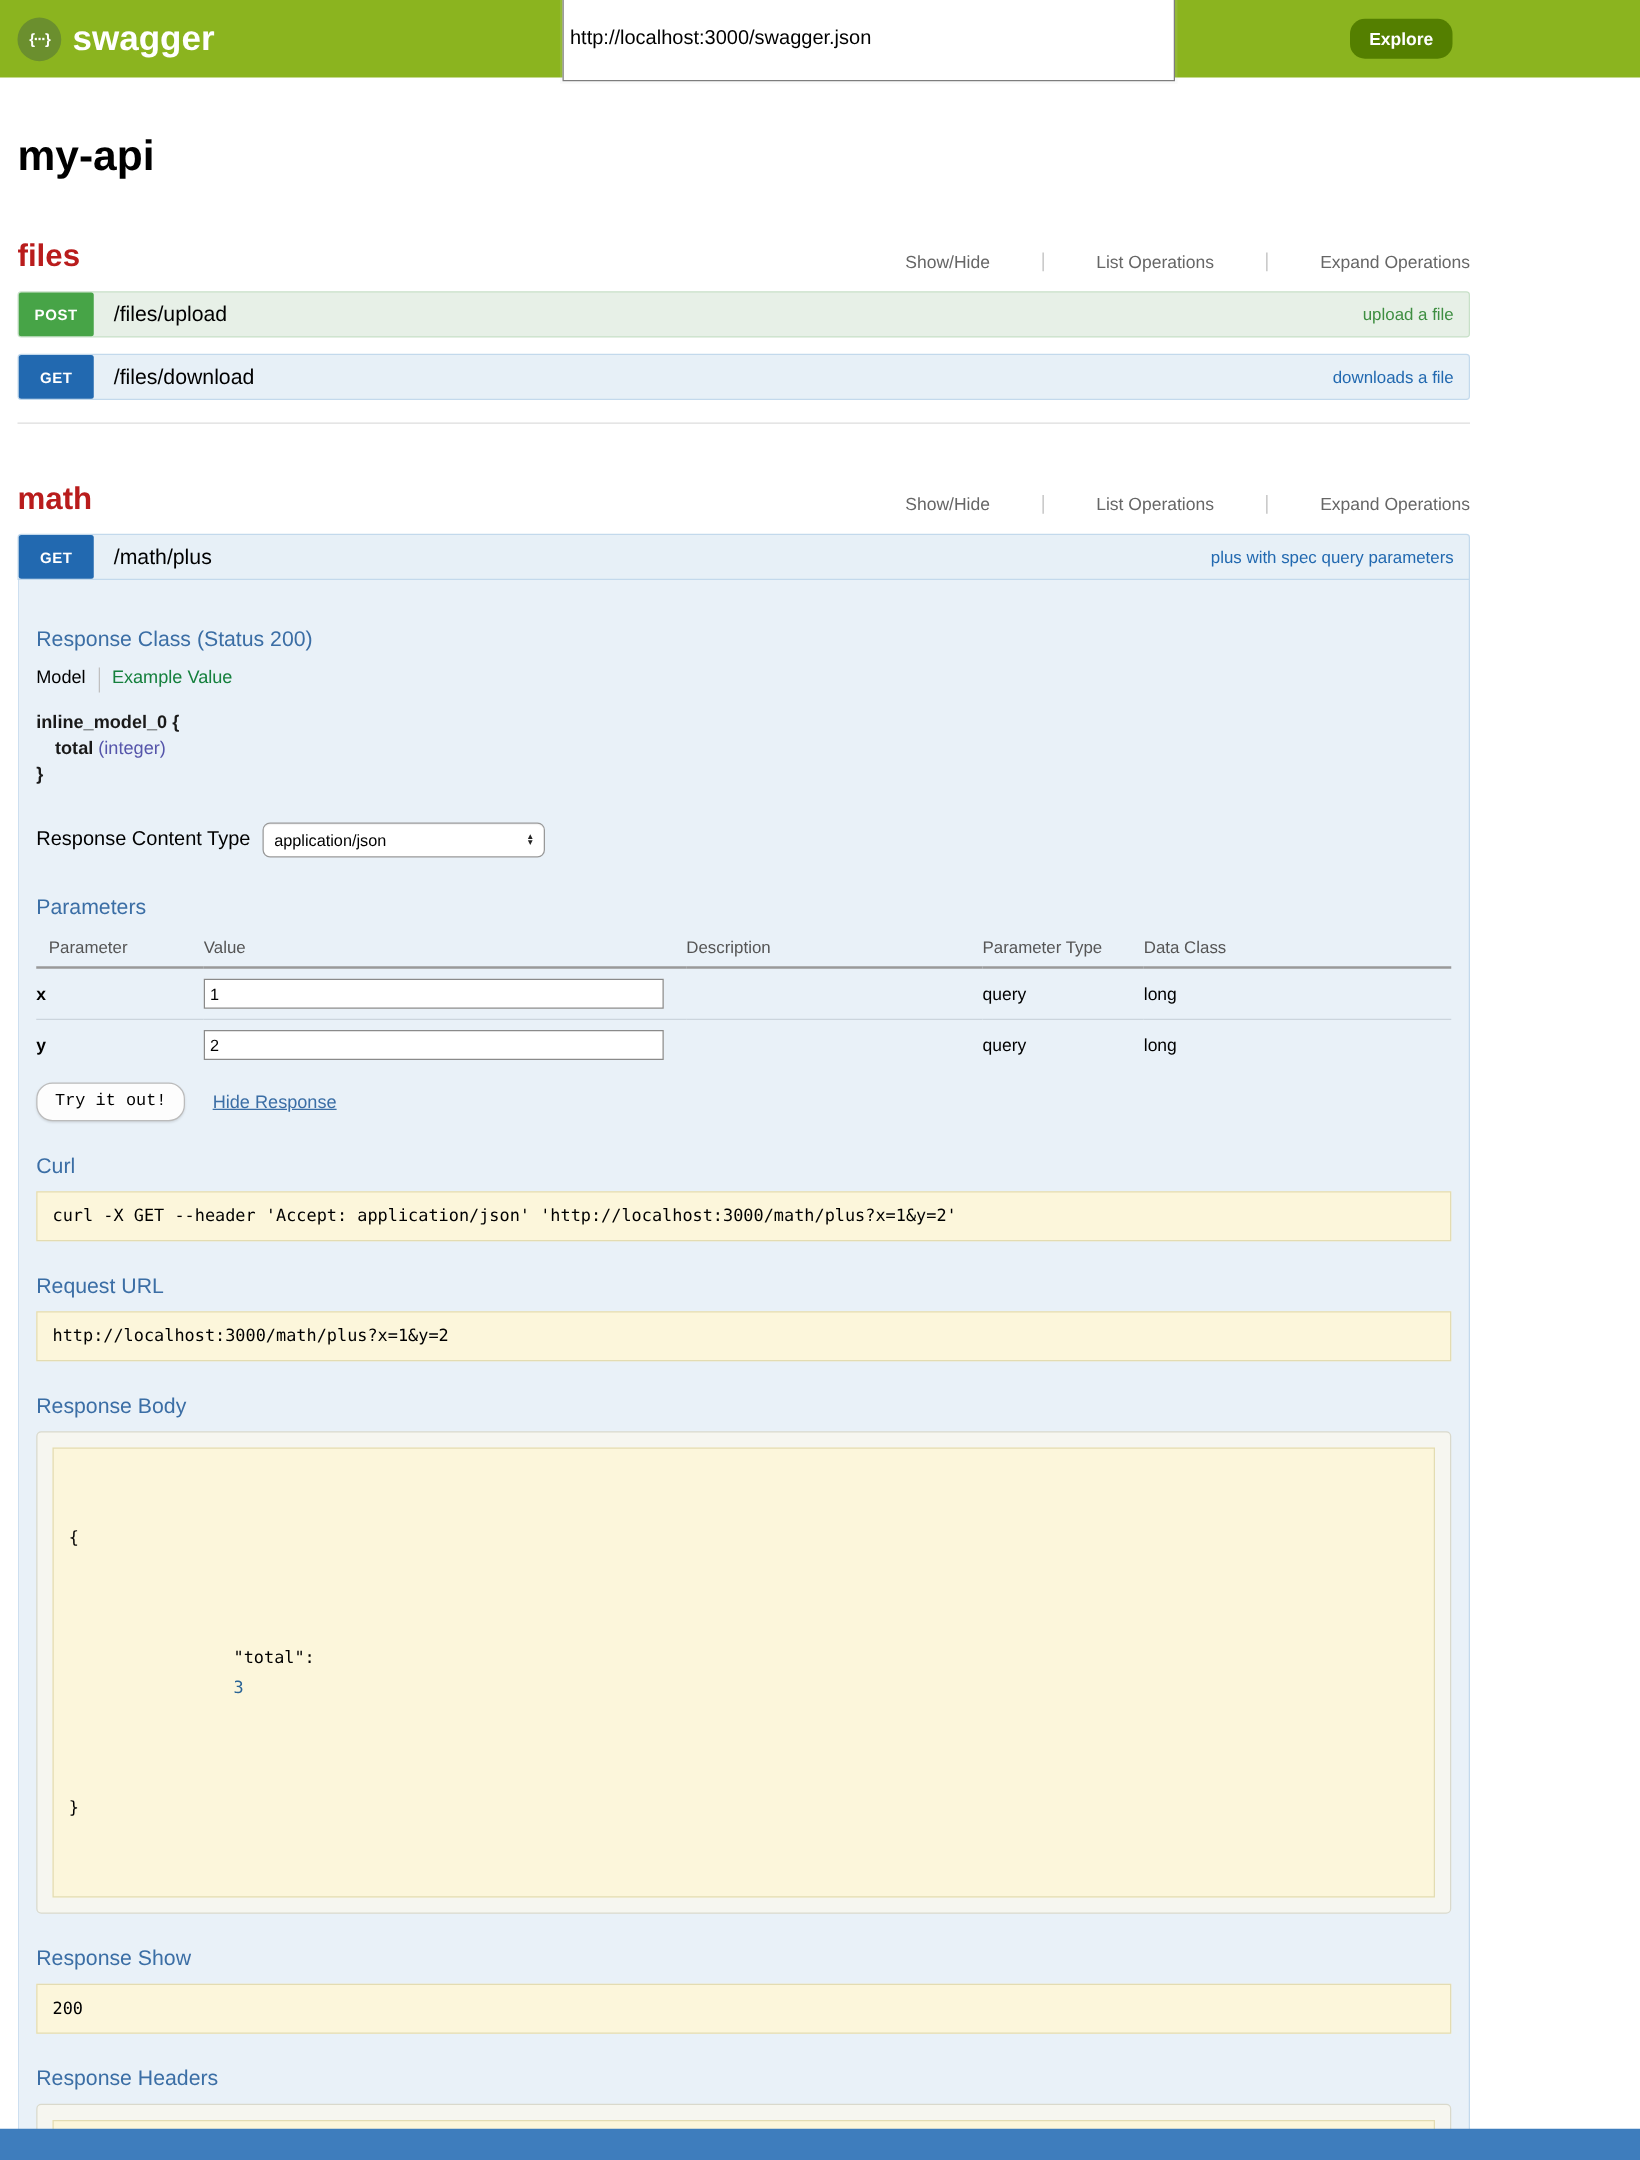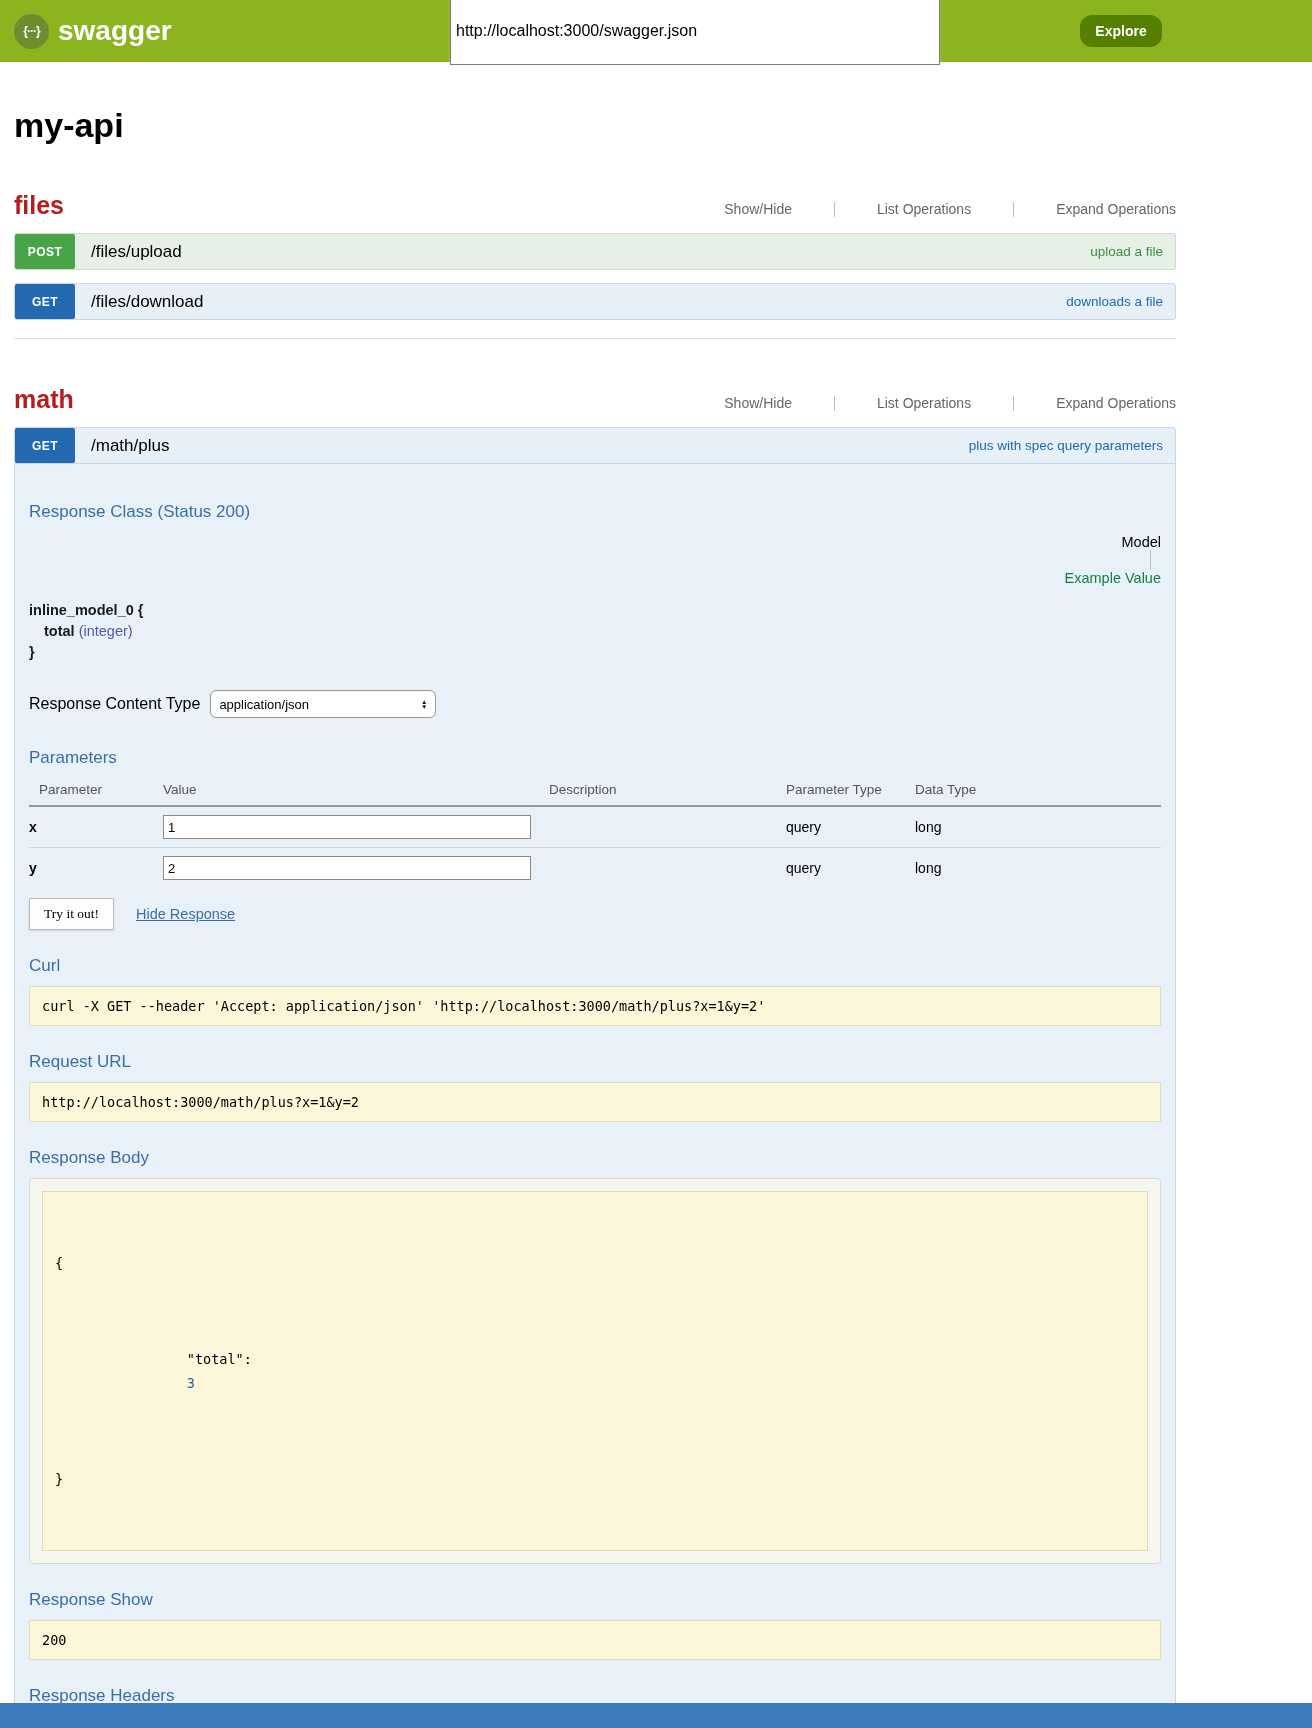--- a/index.html
+++ b/index.html
@@ -52,21 +52,21 @@
   .op.get .summary{color:var(--get_blue);}
   .op.post .summary{color:var(--post_link_green);}
   
   .op.expanded .op-heading{border-radius:3px 3px 0 0;}
   .op-content{
     background:#e9f1f8;border:1px solid var(--get_row_border);border-top:none;
     border-radius:0 0 3px 3px;padding:6px 14px 18px 14px;
   }
   .blue-h{font-size:17px;font-weight:400;color:var(--heading_blue);margin:26px 0 10px 0;}
   .blue-h.first{margin-top:32px;}
-  .tabs{display:flex;align-items:flex-end;margin:12px 0 16px 0;flex-direction:column;}
+  .tabs{display:flex;align-items:flex-start;margin:12px 0 16px 0;}
   .tab{font-size:14.5px;}
   .tab.active{color:#000;cursor:default;}
   .tab.inactive{color:#15803d;cursor:pointer;}
   .tab-sep{width:1px;height:20px;background:#c0c0c0;margin:0 10px;}
   .model-sig{font-size:14.5px;margin-bottom:28px;}
   .sig-line{margin:5px 0;}
   .sig-bold{font-weight:bold;color:#1a1a1a;}
   .sig-indent{padding-left:15px;}
   .sig-type{color:var(--type_purple);}
   .rct-row{display:flex;align-items:center;margin:30px 0 0 0;}
@@ -91,22 +91,22 @@
   table.params td{padding:8px 0;border-bottom:1px solid #ccd5dd;font-size:14px;vertical-align:middle;}
   table.params tr:last-child td{border-bottom:none;}
   td.pname{font-weight:bold;padding-left:10px;}
   .pvalue-input{
     width:358px;height:20px;border:1px solid #8a8a8a;font-size:13px;padding:1px 4px;
     font-family:"Liberation Sans",sans-serif;background:#fff;
   }
   .try-row{display:flex;align-items:center;margin-top:10px;}
   .try-btn{
     background:#fdfdfd;border:1px solid #bbb;box-shadow:0 1px 2px rgba(0,0,0,.12);
-    font-size:13.5px;padding:7px 14px;cursor:pointer;color:#000;border-radius:1px;
-    font-family:Liberation Serif, serif;
+    font-size:13.5px;padding:7px 14px;cursor:pointer;color:#000;border-radius:13px;
+    font-family:Liberation Mono, monospace;
   }
   .hide-response{margin-left:22px;color:var(--heading_blue);font-size:14.5px;text-decoration:underline;cursor:pointer;}
   .cream{
     background:var(--cream_bg);border:1px solid var(--cream_border);
     font-family:"DejaVu Sans Mono",monospace;font-size:13.5px;color:#000;
     padding:11px 12px;margin:0;white-space:pre-wrap;word-break:break-all;
   }
   .block-wrap{
     background:#f6f6f0;border:1px solid #d9d9cc;border-radius:4px;padding:12px;
   }
@@ -216,21 +216,21 @@
 
         <h4 class="blue-h params-h">Parameters</h4>
 
         <table class="params">
           <thead>
             <tr>
               <th class="c1">Parameter</th>
               <th class="c2">Value</th>
               <th class="c3">Description</th>
               <th class="c4">Parameter Type</th>
-              <th class="c5">Data Type</th>
+              <th class="c5">Data Class</th>
             </tr>
           </thead>
           <tbody>
             <tr>
               <td class="pname">x</td>
               <td><input class="pvalue-input" value="1" style=""></td>
               <td></td>
               <td>query</td>
               <td>long</td>
             </tr>

